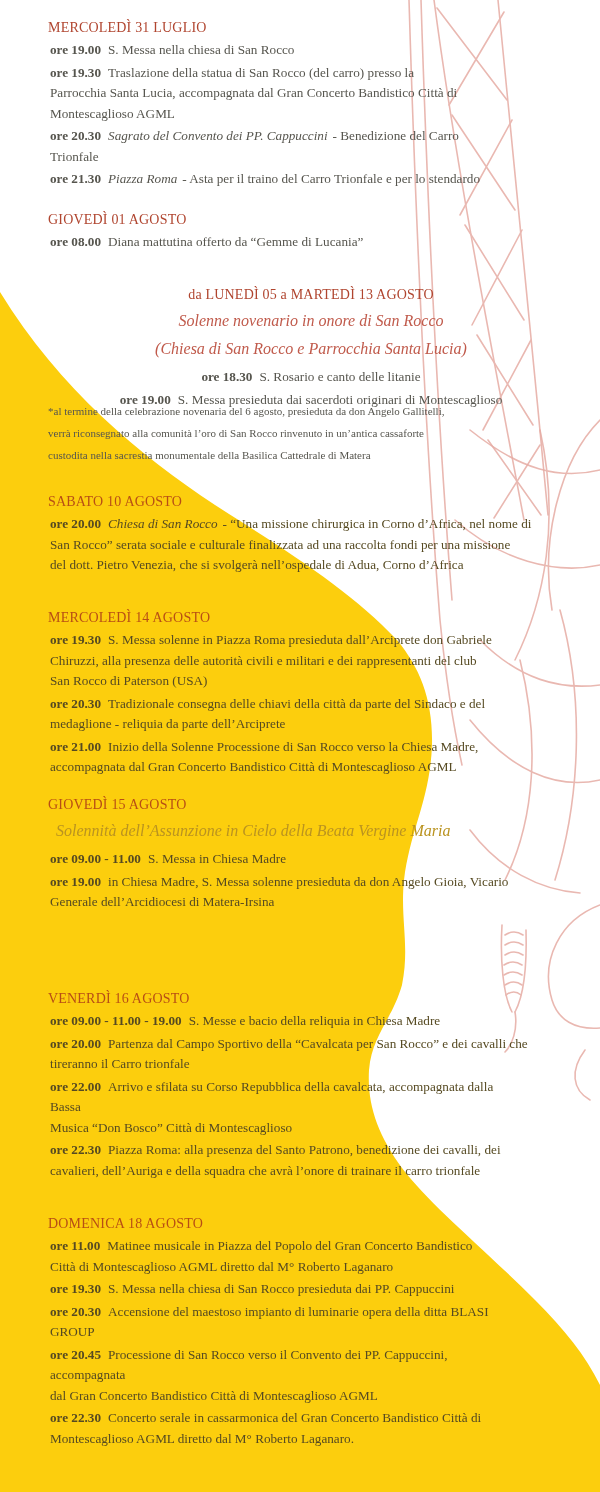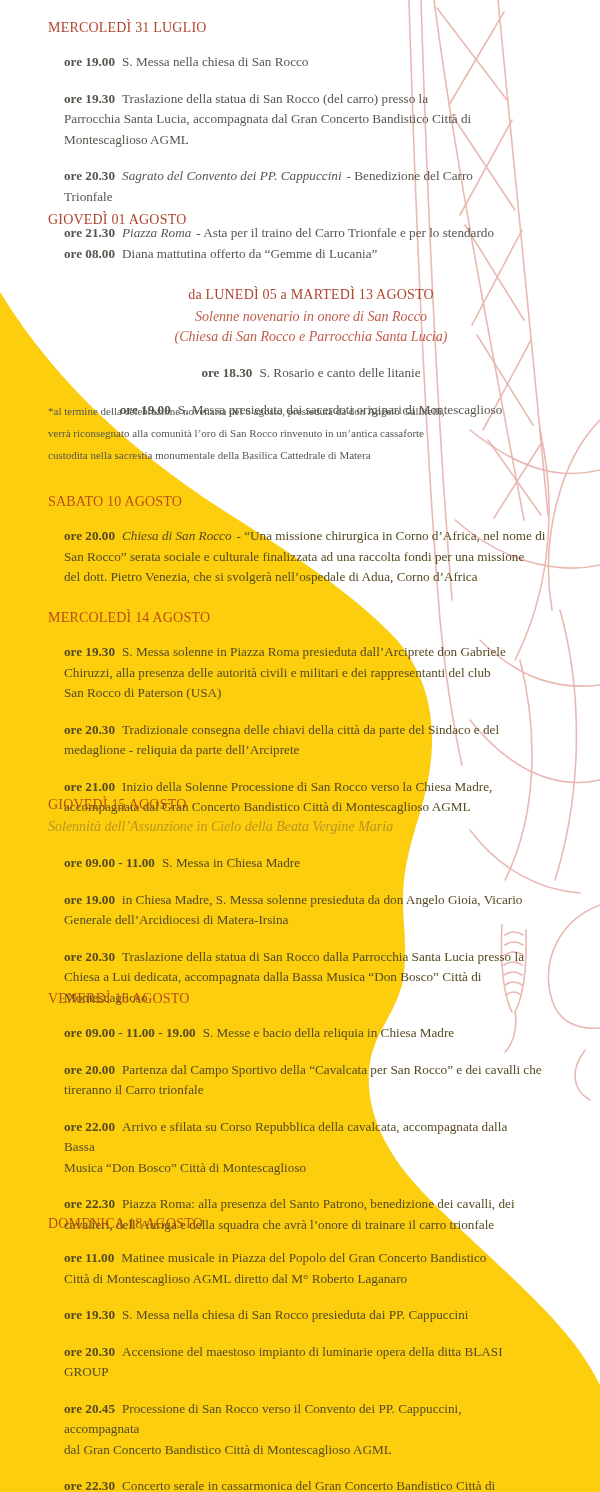--- a/index.html
+++ b/index.html
@@ -17,28 +17,28 @@
   .section{position:absolute;left:48px;width:526px;}
   .section h2{
     margin:0 0 4px 0;
     font-size:14px;
     font-weight:normal;
     letter-spacing:.2px;
   }
   .on-white h2{color:var(--heading_red,#B0452F);}
   .on-yellow h2{color:var(--heading_orange,#B84E15);}
   .subtitle{
-    margin:0;
+    margin:8px;
     font-style:italic;
-    font-size:14px;
+    font-size:16px;
     line-height:20px;
   }
   .on-white .subtitle{color:var(--subtitle_red,#C05A4B);}
   .on-yellow .subtitle{color:var(--subtitle_olive,#BA9320);}
-  .event{margin:16px;font-size:13.2px;line-height:20.5px;}
+  .event{margin:2px;font-size:13.2px;line-height:20.5px;}
   .on-white .event{color:var(--text_gray,#56554E);}
   .on-yellow .event{color:var(--text_olive,#564A22);}
   .event .time{font-weight:bold;margin-right:7px;}
   .event .venue{font-style:italic;margin-right:5px;}
   .event .txt{white-space:pre-wrap;}
   .note{
     position:absolute;left:48px;width:526px;
     margin:0;font-size:11px;line-height:22px;
     color:var(--text_gray,#56554E);
     white-space:pre-wrap;
@@ -152,23 +152,20 @@
       <p class="event"><span class="time">ore 21.00</span><span class="txt">Inizio della Solenne Processione di San Rocco verso la Chiesa Madre,
 accompagnata dal Gran Concerto Bandistico Città di Montescaglioso AGML</span></p>
     </div>
 
     <div class="section on-yellow" id="sec-5">
       <h2>GIOVEDÌ 15 AGOSTO</h2>
       <p class="subtitle">Solennità dell’Assunzione in Cielo della Beata Vergine Maria</p>
       <p class="event"><span class="time">ore 09.00 - 11.00</span><span class="txt">S. Messa in Chiesa Madre</span></p>
       <p class="event"><span class="time">ore 19.00</span><span class="txt">in Chiesa Madre, S. Messa solenne presieduta da don Angelo Gioia, Vicario
 Generale dell’Arcidiocesi di Matera-Irsina</span></p>
-      <p class="event"><span class="time">ore 20.30</span><span class="txt">Traslazione della statua di San Rocco dalla Parrocchia Santa Lucia presso la
-Chiesa a Lui dedicata, accompagnata dalla Bassa Musica “Don Bosco” Città di
-Montescaglioso</span></p>
     </div>
 
     <div class="section on-yellow" id="sec-6">
       <h2>VENERDÌ 16 AGOSTO</h2>
       <p class="event"><span class="time">ore 09.00 - 11.00 - 19.00</span><span class="txt">S. Messe e bacio della reliquia in Chiesa Madre</span></p>
       <p class="event"><span class="time">ore 20.00</span><span class="txt">Partenza dal Campo Sportivo della “Cavalcata per San Rocco” e dei cavalli che
 tireranno il Carro trionfale</span></p>
       <p class="event"><span class="time">ore 22.00</span><span class="txt">Arrivo e sfilata su Corso Repubblica della cavalcata, accompagnata dalla
 Bassa
 Musica “Don Bosco” Città di Montescaglioso</span></p>

